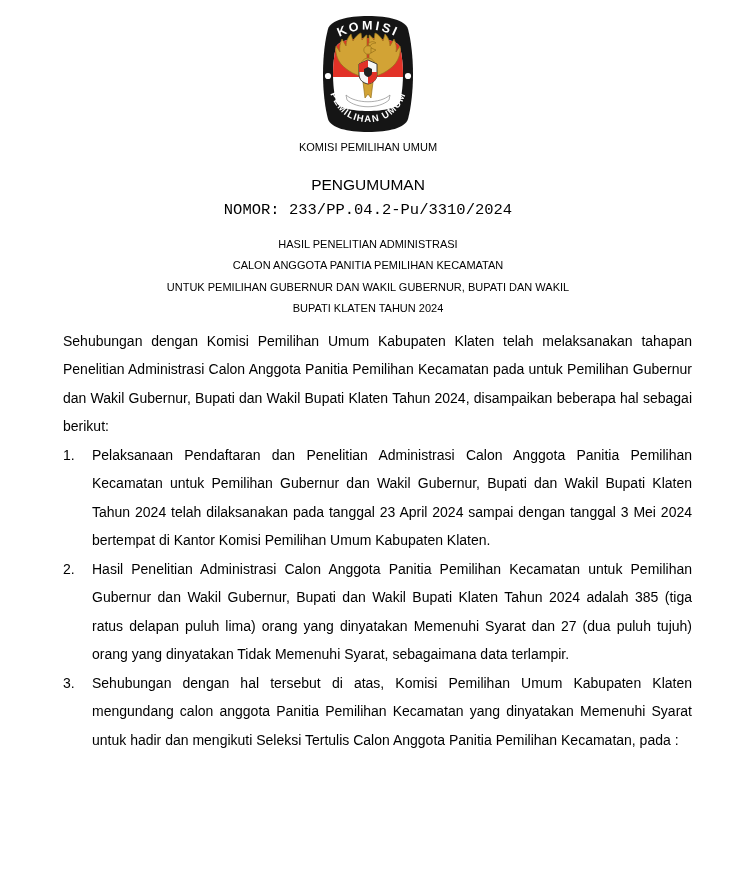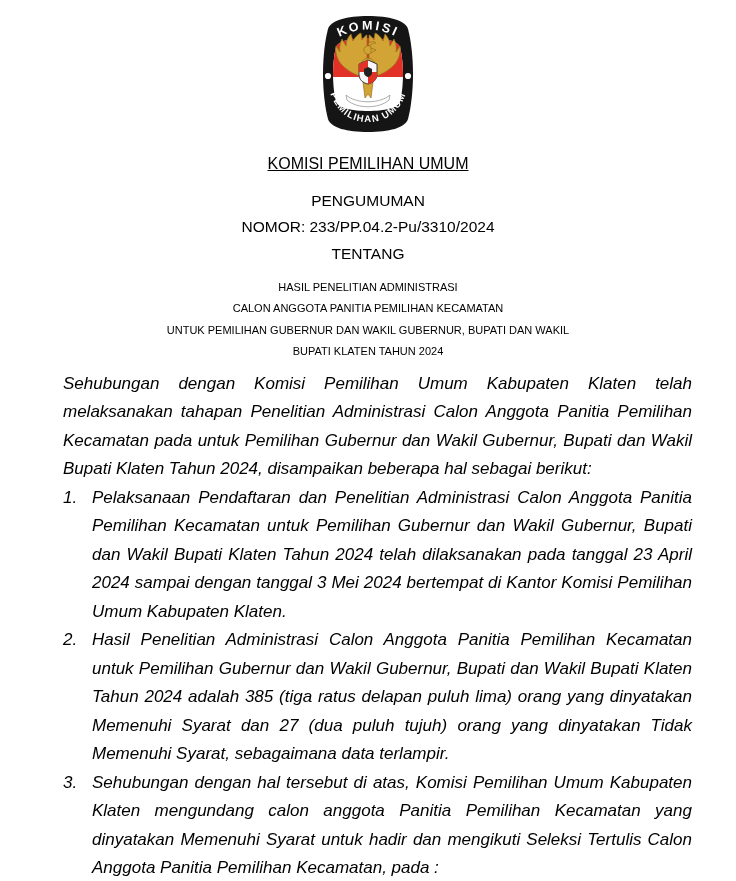--- a/index.html
+++ b/index.html
@@ -10,28 +10,28 @@
     font-family: "Liberation Sans", "DejaVu Sans", sans-serif;
     color: #000;
   }
   .page { padding: 14px 44px 0 63px; }
 
   .logo-wrap { text-align: center; height: 120px; margin-left: -19px; }
   .logo { width: 100px; height: 120px; display: inline-block; }
 
   
   .header { margin-left: -63px; margin-right: -44px; text-align: center; }
-  .org { margin-top: 20px; font-size: 16px; line-height: 19.5px; text-decoration: underline; }
+  .org { margin-top: 4px; font-size: 11px; line-height: 19.5px; }
   .hline { font-size: 15.5px; line-height: 17px; }
   .doc-type { margin-top: 18px; text-align: center; }
-  .nomor { margin-top: 9px; }
+  .nomor { margin-top: 9px; font-family: Liberation Mono, monospace; }
   .tentang { margin-top: 10px; }
   .title { margin-top: 15px; font-size: 11px; line-height: 21.5px; }
 
-  .bodytext { margin-top: 7px; font-size: 17px; line-height: 28.5px; font-style: italic; }
+  .bodytext { margin-top: 7px; font-size: 14px; line-height: 28.5px; }
   .intro { margin: 0; text-align: justify; }
   .item { display: flex; }
   .item .num { width: 29px; flex: none; }
   .item .txt { flex: 1; text-align: justify; }
 </style>
 </head>
 <body>
 
 <div class="page">
 
@@ -94,21 +94,20 @@
       </text>
     </svg>
   </div>
 
   <div class="header">
     <div class="org">
       <div>KOMISI PEMILIHAN UMUM</div>
     </div>
     <div class="hline doc-type">PENGUMUMAN</div>
     <div class="hline nomor">NOMOR: 233/PP.04.2-Pu/3310/2024</div>
-    <div class="hline tentang">TENTANG</div>
     <div class="title">
       <div>HASIL PENELITIAN ADMINISTRASI</div>
       <div>CALON ANGGOTA PANITIA PEMILIHAN KECAMATAN</div>
       <div>UNTUK PEMILIHAN GUBERNUR DAN WAKIL GUBERNUR, BUPATI DAN WAKIL</div>
       <div>BUPATI KLATEN TAHUN 2024</div>
     </div>
   </div>
 
   <div class="bodytext">
     <p class="intro">Sehubungan dengan Komisi Pemilihan Umum Kabupaten Klaten telah melaksanakan tahapan Penelitian Administrasi Calon Anggota Panitia Pemilihan Kecamatan pada untuk Pemilihan Gubernur dan Wakil Gubernur, Bupati dan Wakil Bupati Klaten Tahun 2024, disampaikan beberapa hal sebagai berikut:</p>

